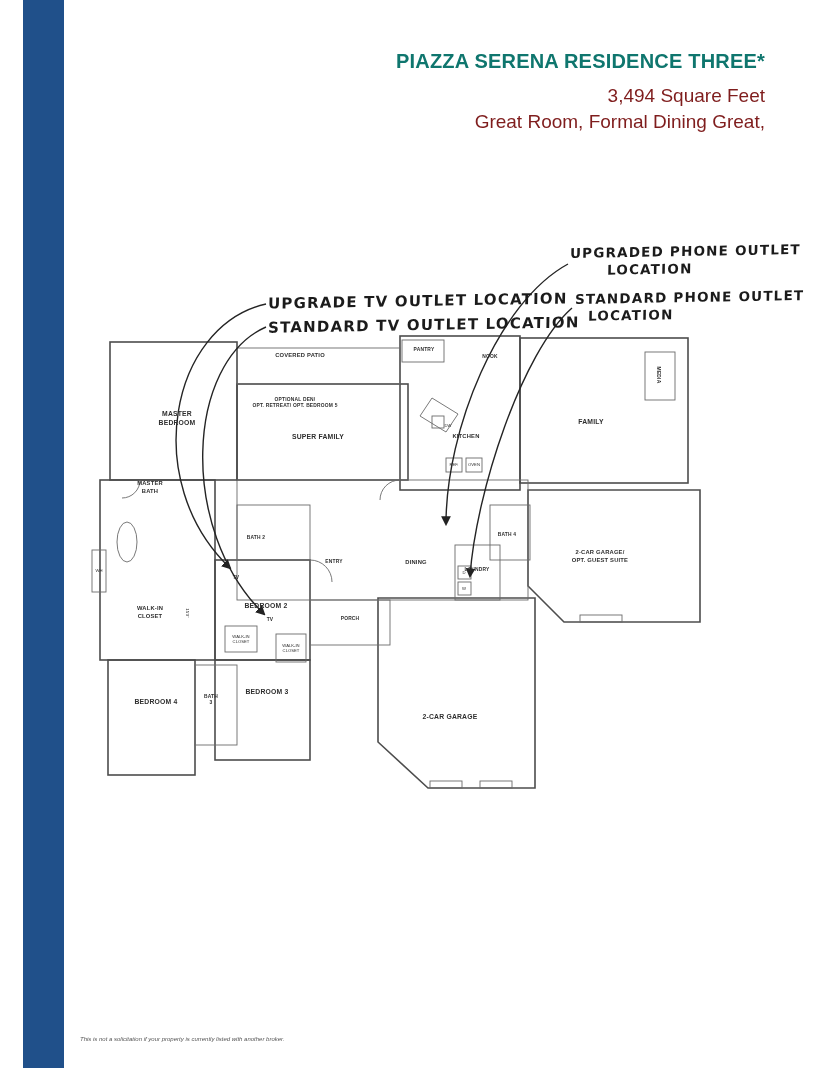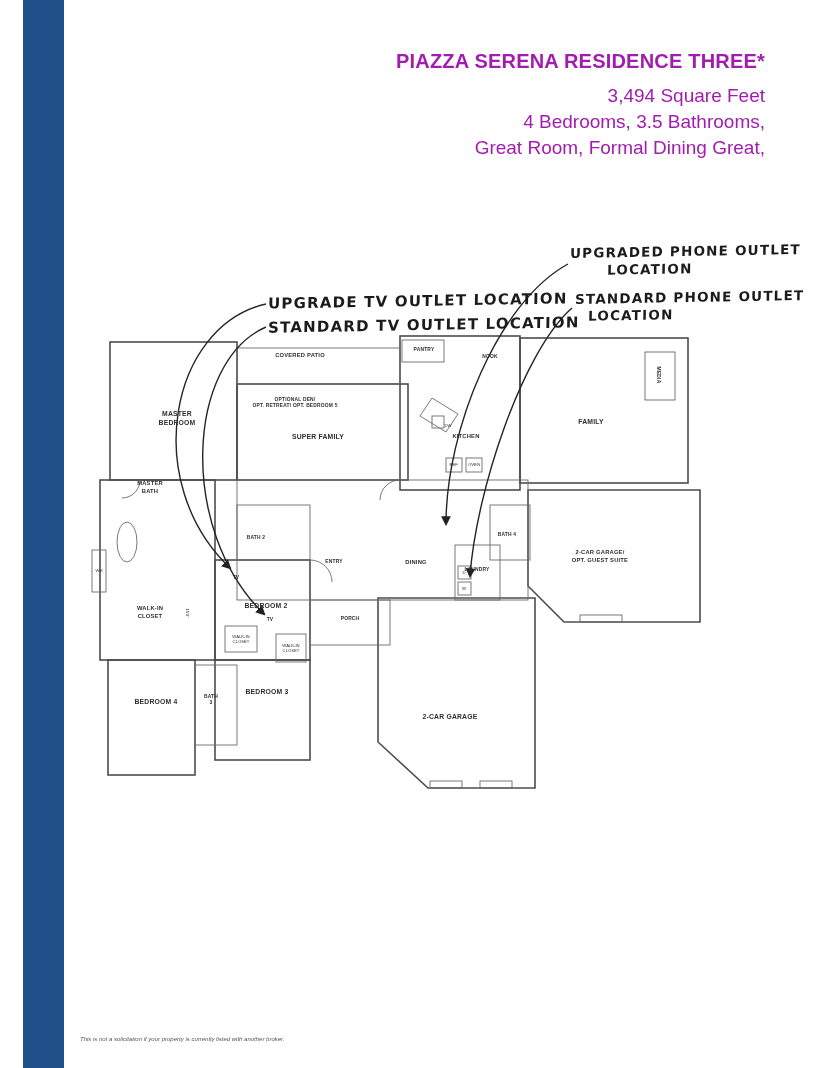--- a/index.html
+++ b/index.html
@@ -1,22 +1,22 @@
 <!DOCTYPE html>
 <html><head>
 <meta charset="utf-8">
 <style>
   html,body{margin:0;padding:0;background:#fff;}
   .page{position:relative;width:825px;height:1068px;background:#ffffff;overflow:hidden;
         font-family:"Liberation Sans",sans-serif;}
   .accent-bar{position:absolute;left:23px;top:0;width:41px;height:1068px;background:#20508a;}
   .header{position:absolute;top:50px;right:60px;text-align:right;}
-  .title{margin:0 0 10px 0;font-size:20px;font-weight:bold;color:#a21caf;letter-spacing:.2px;
+  .title{margin:0 0 10px 0;font-size:20px;font-weight:bold;color:#0f766e;letter-spacing:.2px;
          font-family:"Liberation Sans",sans-serif;}
-  .sub{font-size:19px;color:#a21caf;line-height:26px;}
+  .sub{font-size:19px;color:#7f1d1d;line-height:26px;}
   .plan{position:absolute;left:80px;top:230px;width:712px;height:580px;}
   .plan svg{position:absolute;left:0;top:0;}
   .rl{position:absolute;transform:translate(-50%,-50%);font-size:5.8px;font-weight:bold;color:#2e2e2e;
       text-align:center;white-space:pre-line;line-height:1.3;letter-spacing:.2px;}
   .rl.lg{font-size:6.8px;}
   .rl.xs{font-size:4.9px;}
   .rl.tiny{font-size:4.2px;font-weight:normal;letter-spacing:0;}
   .rl.vert{writing-mode:vertical-rl;}
   .anno{position:absolute;font-family:"DejaVu Sans",sans-serif;font-weight:bold;font-size:15px;
         letter-spacing:1.2px;color:#1b1b1b;white-space:nowrap;transform:rotate(-1deg) skewX(-2deg);}
@@ -27,21 +27,20 @@
 </head>
 <body>
 
 <div class="page">
 
   <div class="accent-bar"></div>
 
   <div class="header">
     <h1 class="title">PIAZZA SERENA RESIDENCE THREE*</h1>
     <div class="sub">3,494 Square Feet</div>
-    <div class="sub">4 Bedrooms, 3.5 Bathrooms,</div>
     <div class="sub">Great Room, Formal Dining Great,</div>
   </div>
 
   <div class="plan">
 
     <svg width="712" height="580" viewBox="0 0 712 580">
       <defs>
         <marker id="arr" markerWidth="7" markerHeight="7" refX="5.5" refY="3.5" orient="auto">
           <path d="M0,0 L7,3.5 L0,7 Z" fill="#222"></path>
         </marker>

